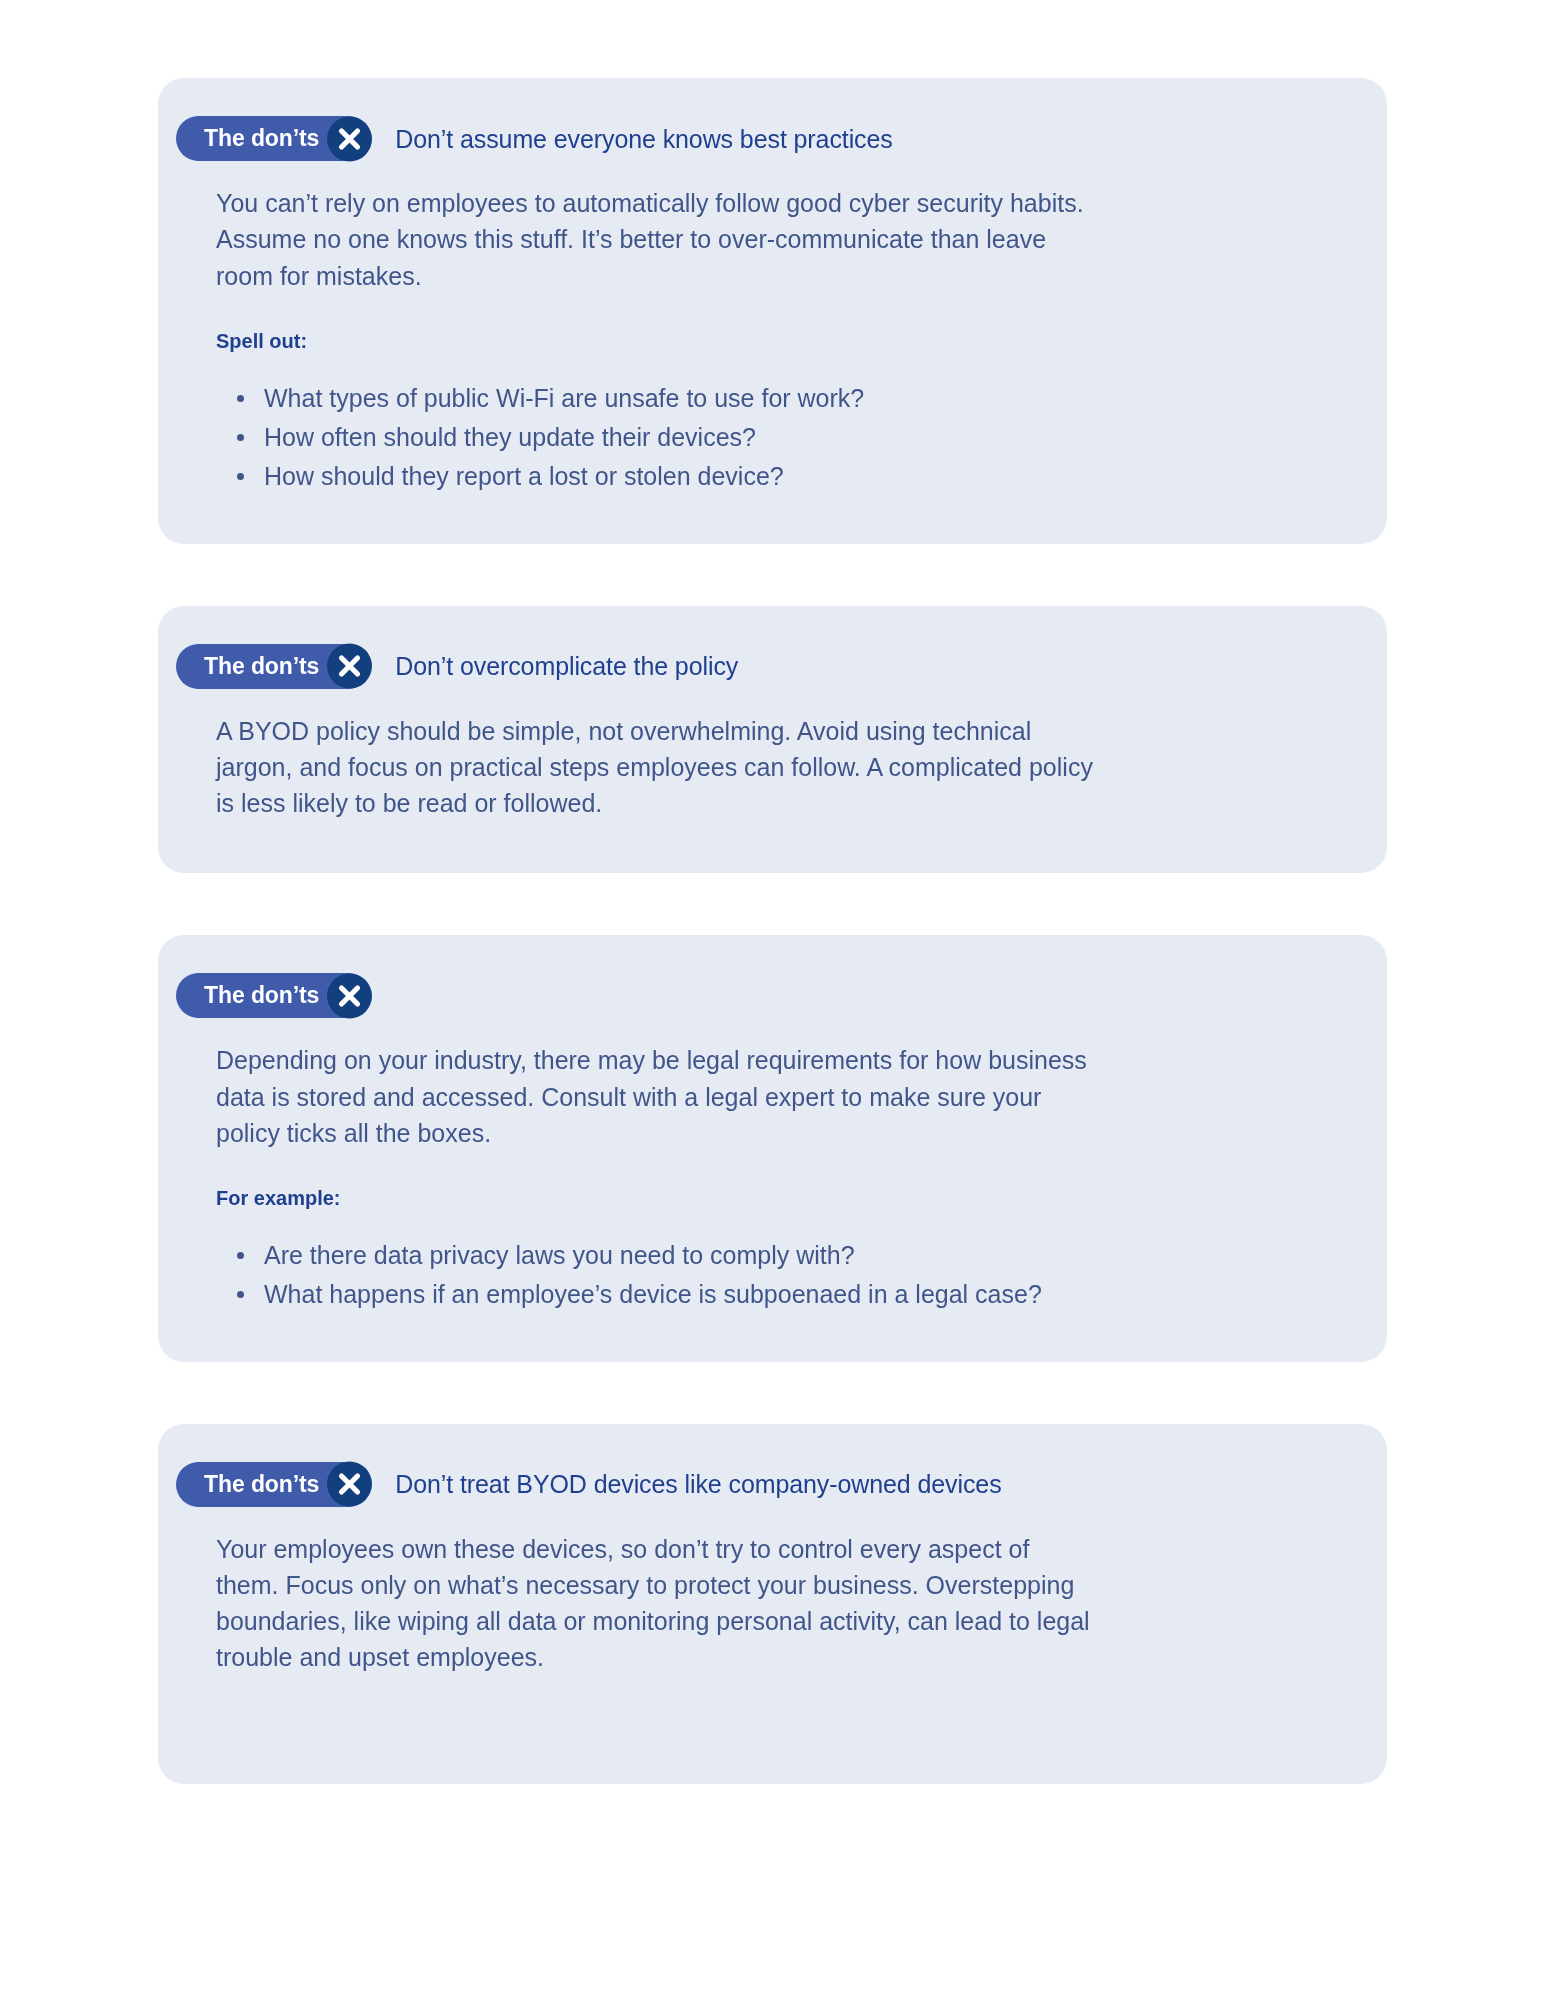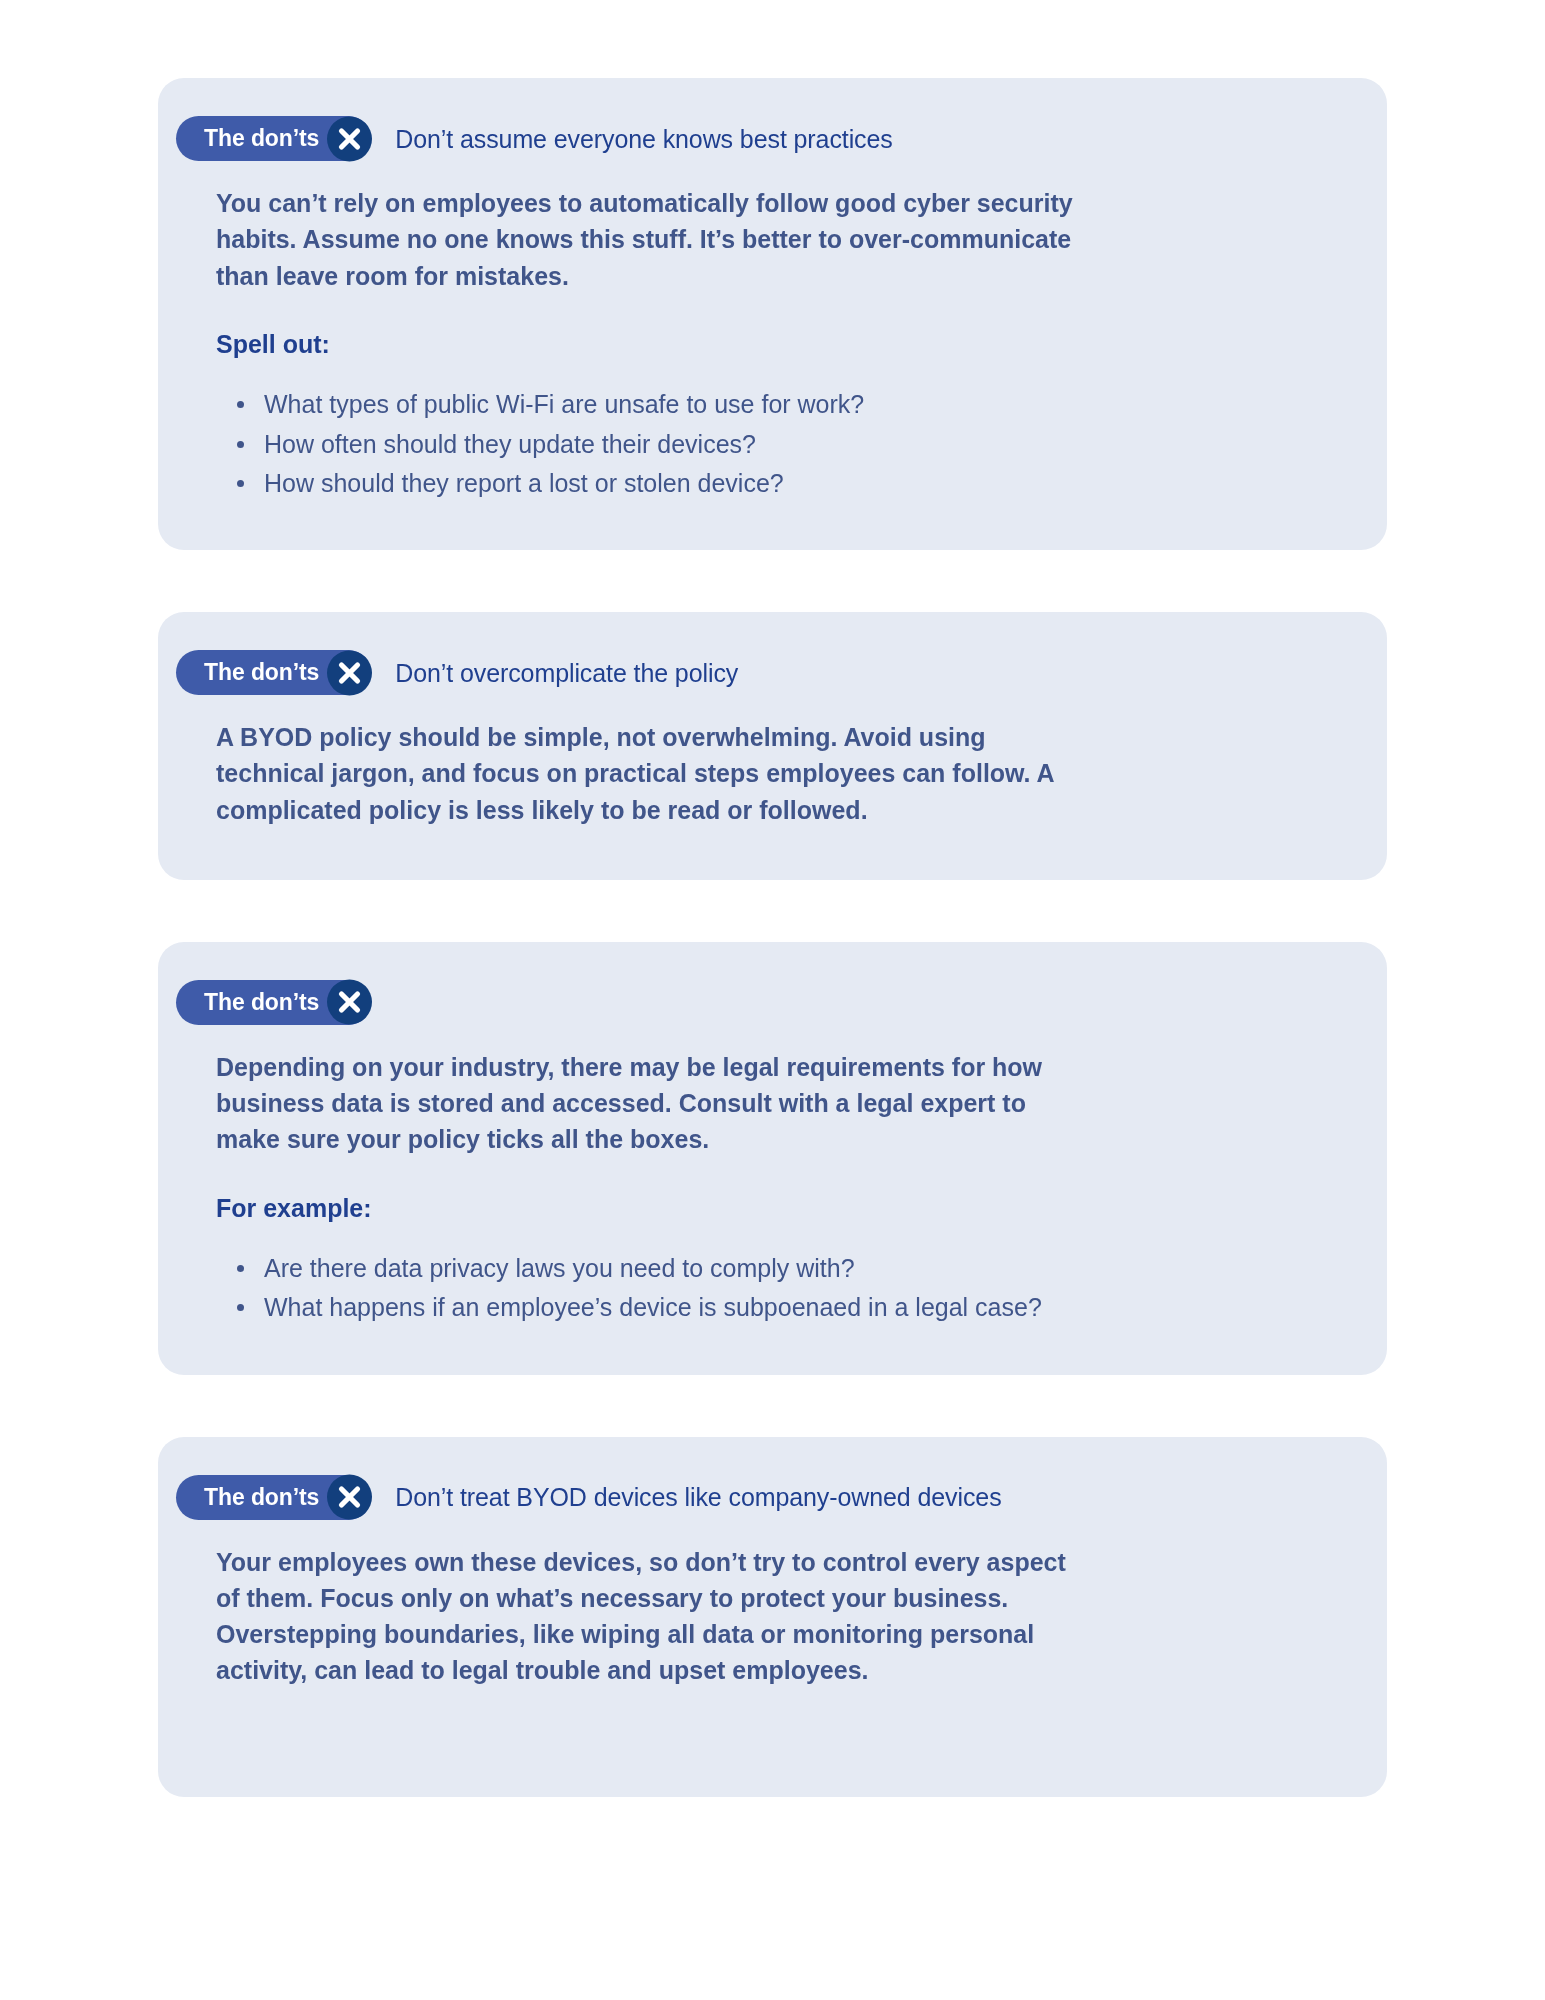--- a/index.html
+++ b/index.html
@@ -90,25 +90,25 @@
   .body-block {
     padding-left: 2px;
     padding-top: 24px;
   }
   p.para {
     color: #40558a;
     font-size: 25px;
     line-height: 1.45;
     margin: 0;
     max-width: 880px;
-    font-weight: 700;
+    font-weight: 400;
   }
   p.subhead {
     color: #1f3f8f;
-    font-size: 25px;
+    font-size: 20px;
     font-weight: 700;
     margin: 34px 0 0 0;
     line-height: 1.3;
   }
   ul.bullets {
     margin: 26px 0 0 0;
     padding-left: 48px;
     list-style: none;
     max-width: 880px;
   }

